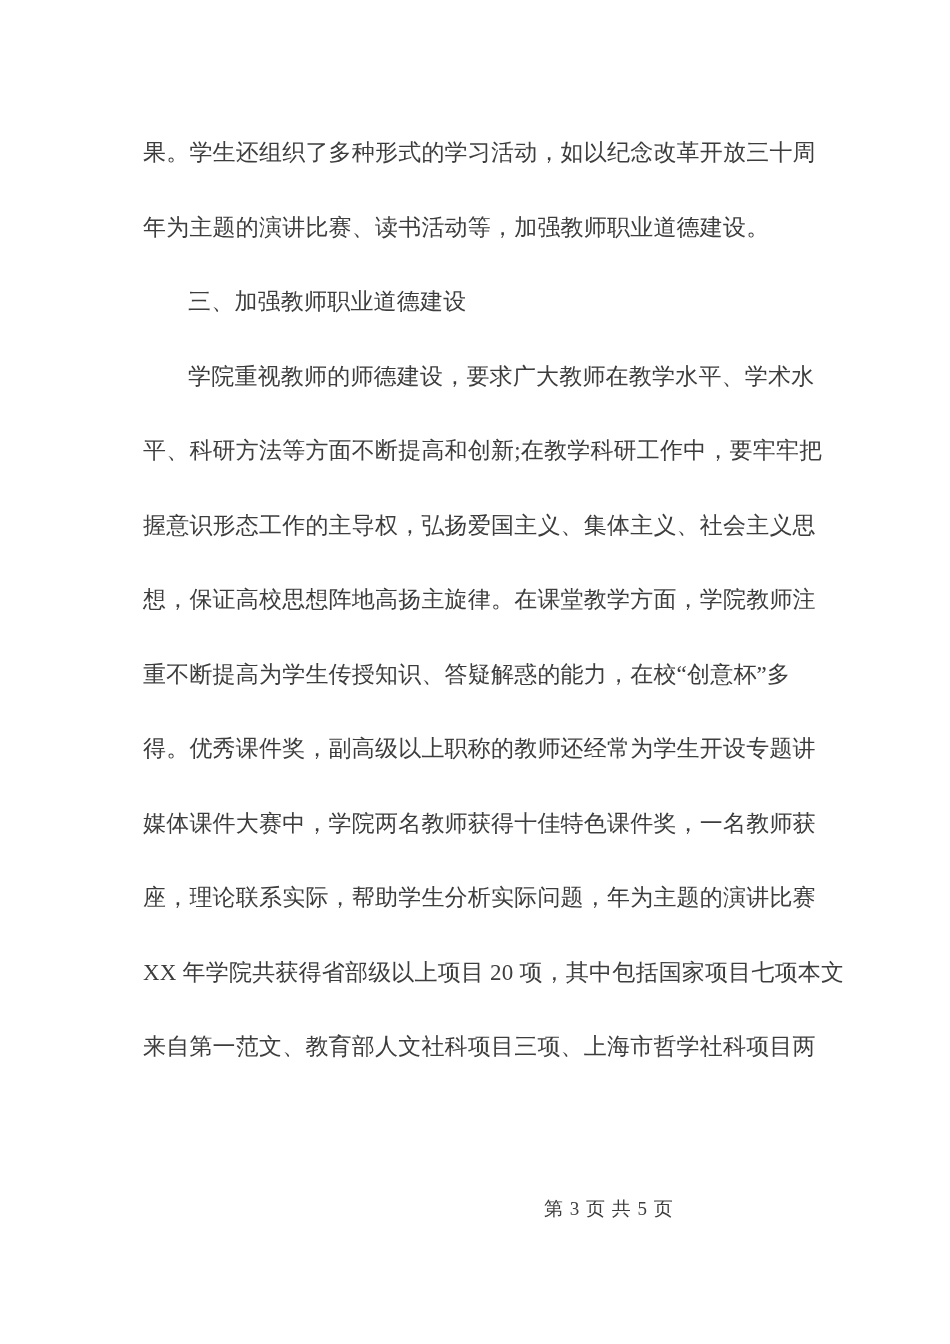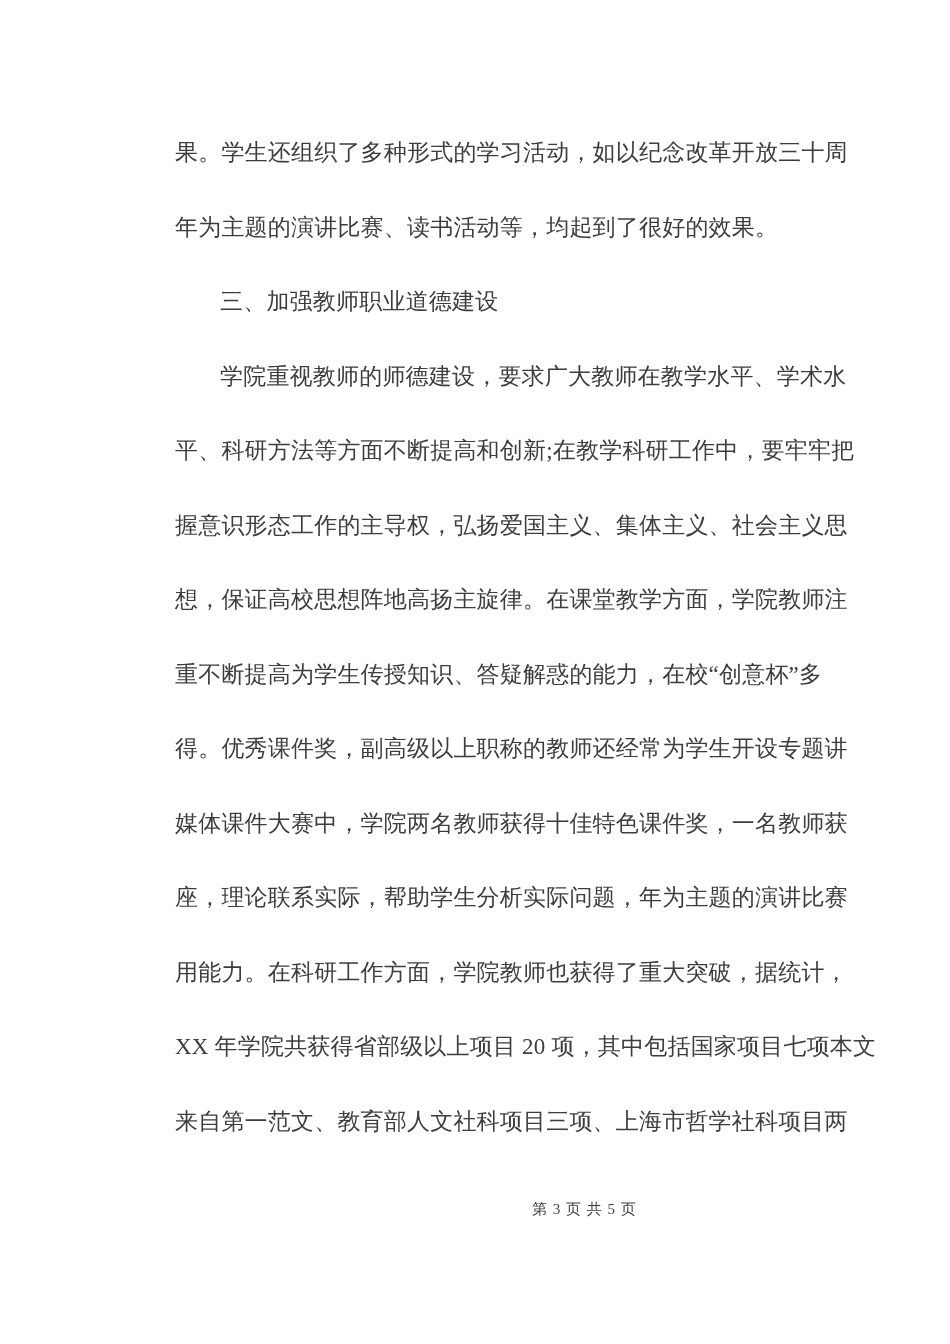--- a/index.html
+++ b/index.html
@@ -25,54 +25,52 @@
     top: 116px;
     width: 700px;
   }
   .line {
     height: 74.5px;
     line-height: 74.5px;
     font-size: 23px;
     color: #3d3d3d;
     white-space: nowrap;
     letter-spacing: 0.2px;
-    margin-left: 32px;
   }
   .line.indent {
     padding-left: 45px;
     font-family: Liberation Serif, serif;
   }
   .footer {
     position: absolute;
-    left: 532px;
+    left: 544px;
     top: 1198px;
     height: 22px;
     line-height: 22px;
-    font-size: 15px;
+    font-size: 19px;
     color: #3d3d3d;
     letter-spacing: 1px;
     white-space: nowrap;
   }
 </style>
 </head>
 <body>
 
 <div class="page">
   <div class="content">
     <div class="line">果。学生还组织了多种形式的学习活动，如以纪念改革开放三十周</div>
-    <div class="line">年为主题的演讲比赛、读书活动等，均起到了很好的效果。</div>
+    <div class="line">年为主题的演讲比赛、读书活动等，加强教师职业道德建设。</div>
     <div class="line indent">三、加强教师职业道德建设</div>
     <div class="line indent">学院重视教师的师德建设，要求广大教师在教学水平、学术水</div>
     <div class="line">平、科研方法等方面不断提高和创新;在教学科研工作中，要牢牢把</div>
     <div class="line">握意识形态工作的主导权，弘扬爱国主义、集体主义、社会主义思</div>
     <div class="line">想，保证高校思想阵地高扬主旋律。在课堂教学方面，学院教师注</div>
     <div class="line">重不断提高为学生传授知识、答疑解惑的能力，在校“创意杯”多</div>
     <div class="line">得。优秀课件奖，副高级以上职称的教师还经常为学生开设专题讲</div>
     <div class="line">媒体课件大赛中，学院两名教师获得十佳特色课件奖，一名教师获</div>
     <div class="line">座，理论联系实际，帮助学生分析实际问题，年为主题的演讲比赛</div>
-    <div class="line">用能力。在科研工作方面，学院教师也获得了重大突破，据统计，</div>
     <div class="line">XX 年学院共获得省部级以上项目 20 项，其中包括国家项目七项本文</div>
     <div class="line">来自第一范文、教育部人文社科项目三项、上海市哲学社科项目两</div>
   </div>
   <div class="footer">
     <span>第 3 页 共 5 页</span>
   </div>
 </div>
 
 </body></html>

